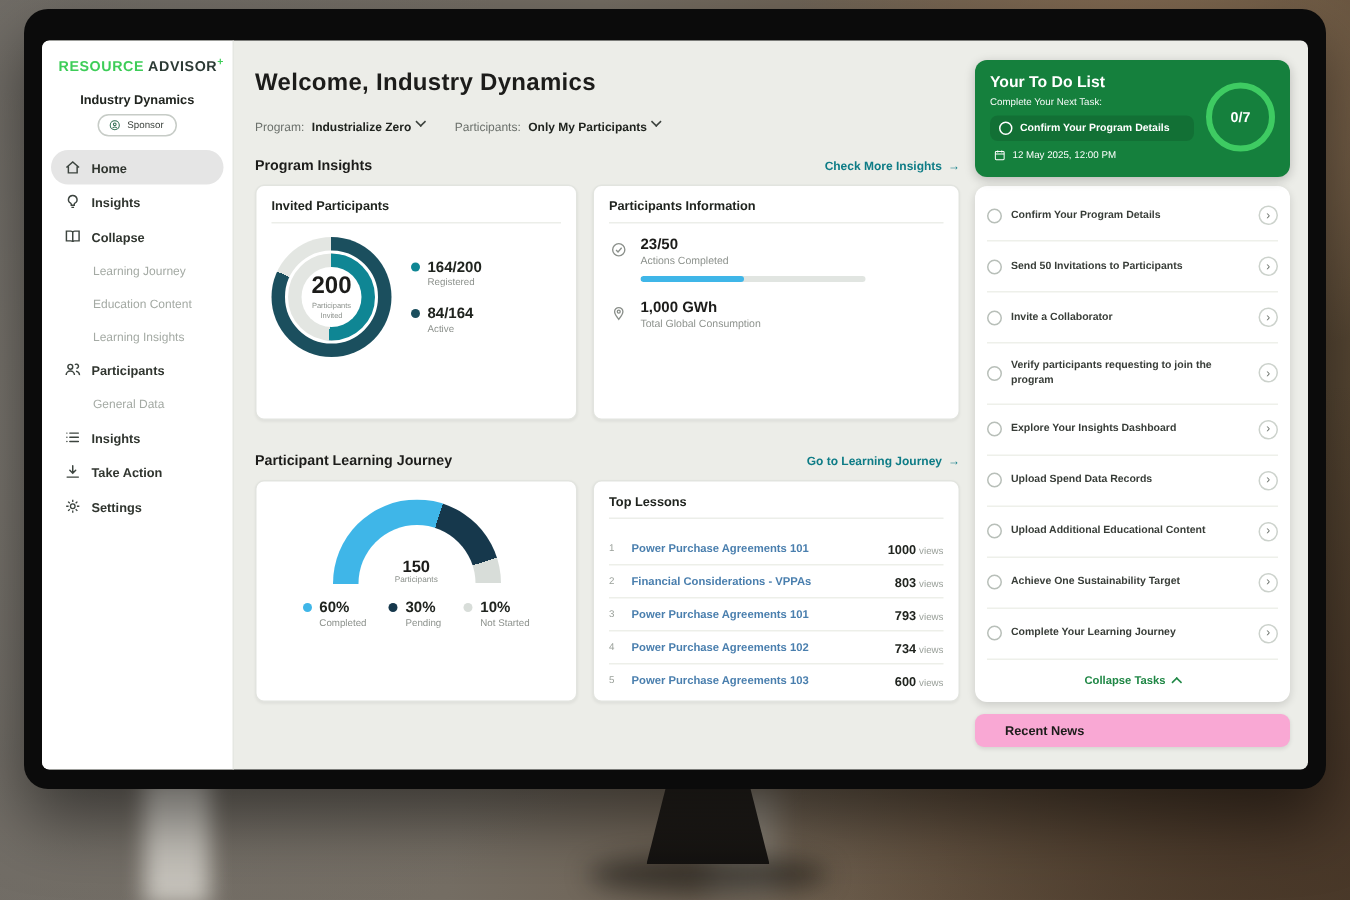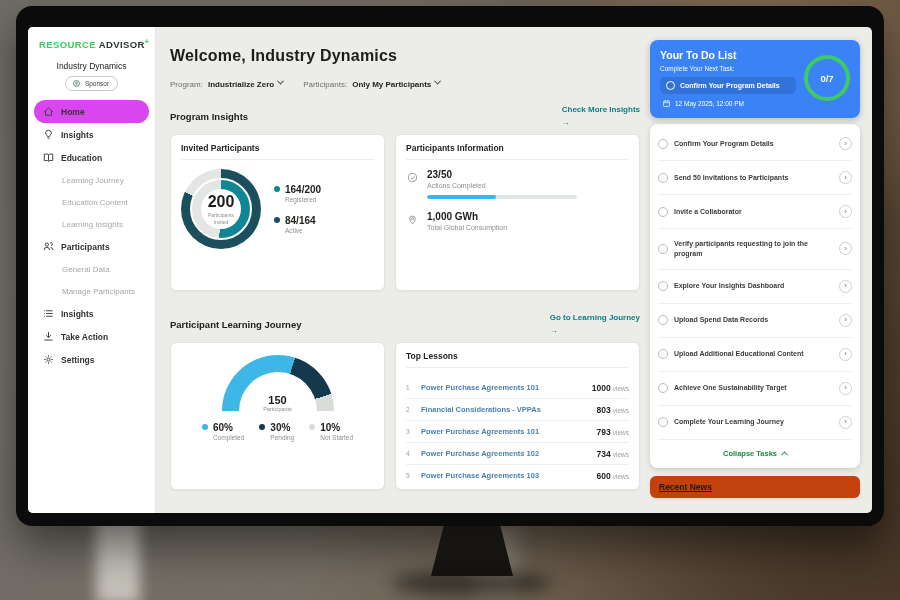--- a/index.html
+++ b/index.html
@@ -31,47 +31,47 @@
   
   .screen { position:absolute; left:28px; top:27px; width:844px; height:486px;
     background:#ecede8; border-radius:5px; overflow:hidden; }
 
   
   .sidebar { position:absolute; left:0; top:0; bottom:0; width:128px; background:#fff;
     border-right:1px solid #e5e7e2; padding-top:11px; }
   .logo { padding-left:11px; font-size:9.5px; font-weight:bold; letter-spacing:.4px; white-space:nowrap; }
   .logo .p1 { color:#3dcd58; } .logo .p2 { color:#2c3a35; }
   .logo .plus { color:#3dcd58; font-size:7px; vertical-align:super; }
-  .org { text-align:center; font-size:8.5px; font-weight:normal; color:#20241f; margin-top:11px; }
+  .org { text-align:center; font-size:8.5px; font-weight:bold; color:#20241f; margin-top:11px; }
   .badge { width:fit-content; margin:5px auto 9px; border:1px solid #c7ccc7; border-radius:9px;
     font-size:6.5px; color:#3c423d; padding:2px 8px 2px 6px; display:flex; align-items:center; gap:4px; cursor:pointer; background:#fff; }
   .badge-icon { width:9px; height:9px; color:#2c6b4f; display:inline-flex; }
   .badge-icon svg { width:100%; height:100%; }
   .nav { margin-top:2px; }
   .nav-item { display:flex; align-items:center; gap:6px; height:23px; margin:0 6px;
     padding:0 4px 0 8px; font-size:8.5px; font-weight:bold; color:#30352f; cursor:pointer; border-radius:12px; }
   .nav-item.sub { padding-left:28px; font-weight:normal; color:#a4aaa4; font-size:8px; height:22px; }
-  .nav-item.active { background:#d946ef; }
+  .nav-item.active { background:#e5e5e5; }
   .nav-icon { width:13px; height:13px; display:inline-flex; color:#3c443f; flex:none; }
   .nav-icon svg { width:100%; height:100%; }
 
   
   .main { position:absolute; left:128px; top:0; width:494px; bottom:0; padding:16px 10px 0 14px; }
   .welcome { font-size:16px; font-weight:bold; color:#1c1c1a; margin-top:4px; letter-spacing:.2px; }
   .filters { display:flex; align-items:center; gap:20px; margin-top:15px; }
   .filter { display:flex; gap:5px; align-items:center; font-size:8px; color:#6b706b; }
   .filter-value { font-weight:bold; color:#20241f; display:flex; align-items:flex-start; gap:4px; cursor:pointer; }
   .chev-down { width:5px; height:5px; border-right:1.2px solid #3c423d; border-bottom:1.2px solid #3c423d;
     transform:rotate(45deg) translate(-1px,-1px); display:inline-block; }
   .chev-up { width:5px; height:5px; border-right:1.3px solid #1f8745; border-bottom:1.3px solid #1f8745;
     transform:rotate(-135deg) translate(-1px,-1px); display:inline-block; }
   .section-head { display:flex; justify-content:space-between; align-items:center; margin-top:16px; }
   .section-head.second { margin-top:22px; }
   .section-title { font-size:9.5px; font-weight:bold; color:#1c1c1a; }
-  .section-link { font-size:8px; font-weight:bold; color:#0e7c86; display:flex; gap:4px; cursor:pointer;flex-direction:column; }
+  .section-link { font-size:8px; font-weight:bold; color:#0e7c86; display:flex; gap:4px; cursor:pointer; }
   .cards { display:grid; grid-template-columns:215px 245px; gap:10px; margin-top:7px; }
   .card { background:#fff; border:1px solid #e2e4df; border-radius:6px; box-shadow:0 1px 2px rgba(0,0,0,.05);
     padding:8px 10px; }
   .cards.row1 .card { height:157px; }
   .cards.row2 .card { height:148px; }
   .card-title { font-size:8.5px; font-weight:bold; color:#20241f; padding-bottom:6px;
     border-bottom:1px solid #eceee9; margin-bottom:9px; }
 
   
   .donut-body { display:flex; align-items:center; gap:13px; margin-top:6px; }
@@ -109,21 +109,21 @@
   
   .lesson { display:flex; align-items:center; gap:7px; padding:5.5px 0; border-bottom:1px solid #edefe9; }
   .lesson:last-child { border-bottom:none; }
   .lesson-num { font-size:6.5px; color:#9aa09a; width:8px; flex:none; }
   .lesson-title { font-size:7.5px; color:#4a7fae; font-weight:bold; flex:1; cursor:pointer; }
   .lesson-views { font-size:8.5px; font-weight:bold; color:#20241f; white-space:nowrap; }
   .lesson-views .suffix { font-size:6.5px; color:#9aa09a; font-weight:normal; margin-left:2px; }
 
   
   .todo { position:absolute; left:622px; top:13px; width:210px; }
-  .todo-green { background:#3b82f6; border-radius:8px; padding:9px 64px 10px 10px; color:#fff;
+  .todo-green { background:#15803d; border-radius:8px; padding:9px 64px 10px 10px; color:#fff;
     position:relative; box-shadow:0 2px 7px rgba(0,0,0,.22); }
   .todo-title { font-size:10.5px; font-weight:bold; }
   .todo-sub { font-size:6.5px; margin-top:4px; opacity:.95; }
   .todo-next { display:flex; gap:5px; align-items:center; margin-top:5px;
     background:rgba(0,0,0,.12); padding:4px 6px; border-radius:5px; cursor:pointer; }
   .todo-check { width:9px; height:9px; border:1.2px solid #fff; border-radius:50%; flex:none; cursor:pointer; }
   .todo-next-label { font-size:7px; font-weight:bold; }
   .todo-date { display:flex; gap:4px; align-items:center; font-size:6.5px; margin-top:5px; padding-left:2px; }
   .cal-icon { width:9px; height:9px; display:inline-flex; color:#fff; }
   .cal-icon svg { width:100%; height:100%; }
@@ -132,22 +132,22 @@
     font-size:9.5px; font-weight:bold; color:#fff; }
   .todo-card { background:#fff; border-radius:8px; margin-top:6px; padding:3px 8px;
     box-shadow:0 2px 6px rgba(0,0,0,.14); }
   .task-row { display:flex; align-items:center; gap:6px; padding:10px 0; border-bottom:1px solid #eef0ea; }
   .task-check { width:10px; height:10px; border:1.2px solid #b8bfb9; border-radius:50%; flex:none; cursor:pointer; }
   .task-label { flex:1; font-size:7px; font-weight:bold; color:#383d38; line-height:1.4; }
   .task-go { width:13px; height:13px; border:1px solid #ccd2cc; border-radius:50%; color:#6a706a;
     display:flex; align-items:center; justify-content:center; font-size:8px; flex:none; cursor:pointer; padding-bottom:1px; }
   .collapse { display:flex; justify-content:center; gap:5px; align-items:center;
     padding:9px 0 7px; font-size:7.5px; font-weight:bold; color:#1f8745; cursor:pointer; }
-  .news { background:#c2410c; border-radius:6px; margin-top:8px; padding:6px 9px;
-    font-size:8.5px; font-weight:bold; color:#1c1c1a; box-shadow:0 1px 3px rgba(0,0,0,.1);text-decoration:underline; }
+  .news { background:#f9a8d4; border-radius:6px; margin-top:8px; padding:6px 20px;
+    font-size:8.5px; font-weight:bold; color:#1c1c1a; box-shadow:0 1px 3px rgba(0,0,0,.1); }
 </style>
 </head>
 <body>
 
 <div class="scene"></div>
 <div class="desk-highlight"></div>
 <div class="desk-object"></div>
 <div class="desk-object2"></div>
 <div class="stand-shadow"></div>
 <div class="stand-neck"></div>
@@ -187,21 +187,21 @@
             </svg>
           </span>
           <span>Insights</span>
         </div>
         <div class="nav-item">
           <span class="nav-icon">
             <svg viewBox="0 0 16 16" fill="none" stroke="currentColor" stroke-width="1.2">
               <path d="M2.8 3.8h3.6c.9 0 1.6.5 1.6 1.1 0-.6.7-1.1 1.6-1.1h3.6v8h-3.8c-.8 0-1.4.5-1.4 1 0-.5-.6-1-1.4-1H2.8zM8 4.9v7.2"></path>
             </svg>
           </span>
-          <span>Education</span>
+          <span>Collapse</span>
         </div>
         <div class="nav-item sub">
           <span>Learning Journey</span>
         </div>
         <div class="nav-item sub">
           <span>Education Content</span>
         </div>
         <div class="nav-item sub">
           <span>Learning Insights</span>
         </div>
@@ -209,23 +209,20 @@
           <span class="nav-icon">
             <svg viewBox="0 0 16 16" fill="none" stroke="currentColor" stroke-width="1.2">
               <circle cx="6" cy="5.6" r="2"></circle>
               <path d="M2.6 12.4a3.4 3.4 0 0 1 6.8 0M11 6.8a1.7 1.7 0 1 0-1.2-2.9M10.6 9.2a3 3 0 0 1 2.9 3.2"></path>
             </svg>
           </span>
           <span>Participants</span>
         </div>
         <div class="nav-item sub">
           <span>General Data</span>
-        </div>
-        <div class="nav-item sub">
-          <span>Manage Participants</span>
         </div>
         <div class="nav-item">
           <span class="nav-icon">
             <svg viewBox="0 0 16 16" fill="none" stroke="currentColor" stroke-width="1.2" stroke-linecap="round">
               <path d="M5.6 4.6h7M5.6 8h7M5.6 11.4h7M3.2 4.6h.01M3.2 8h.01M3.2 11.4h.01"></path>
             </svg>
           </span>
           <span>Insights</span>
         </div>
         <div class="nav-item">

